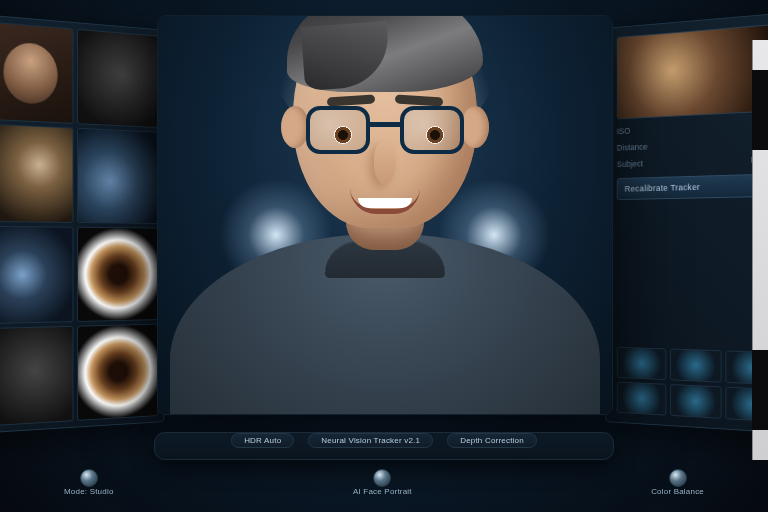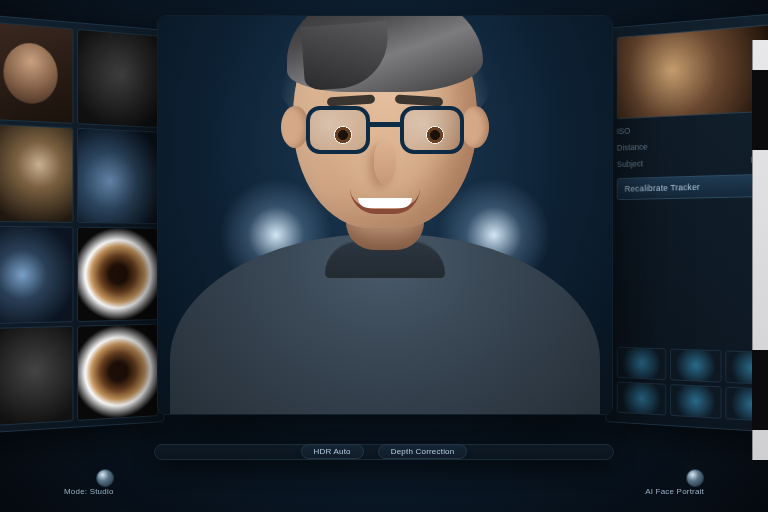--- a/index.html
+++ b/index.html
@@ -180,39 +180,39 @@
     border-radius: 0 0 60px 60px;
   }
   .mouth::after{
     content:""; position:absolute; left:8px; right:8px; top:10px; height:10px;
     background:#fff; border-radius:0 0 20px 20px;
   }
 
   
   .bottom-bar {
     position:absolute; left:50%; bottom:52px; transform:translateX(-50%);
-    width:460px; height:16px;
-    display:flex; align-items:flex-end; justify-content:center; gap:14px;
+    width:460px; height:28px;
+    display:flex; align-items:flex-start; justify-content:center; gap:14px;
     background: linear-gradient(#0d1a26,#0a141e);
     border:1px solid #1a2c3a; border-radius:11px;
     box-shadow: 0 8px 20px rgba(0,0,0,.55);
   }
   .pill {
     padding:2px 12px; font-size:8px; letter-spacing:.2px;
     color:#b6cde0;
     background: linear-gradient(#162636,#101c28);
     border:1px solid #223646; border-radius:8px;
   }
 
   .bottom-row {
     position:absolute; left:50%; bottom:16px; transform:translateX(-50%);
     width:640px; display:flex; justify-content:space-between;
   }
   .bottom-row .item {
-    display:flex; flex-direction:column; align-items:flex-end; 
+    display:flex; flex-direction:column; align-items:center; 
   }
   .dot {
     width:18px; height:18px; border-radius:50%;
     background: radial-gradient(circle at 35% 30%, #d8e8f4 0%, #5a7488 40%, #1a2a36 100%);
     border:1px solid #2a3e4e;
   }
   .bottom-row .lbl { font-size:8px; color:#98b0c4; letter-spacing:.2px; white-space:nowrap; }
 
   
   .edge-strip { position:absolute; right:0; top:40px; width:16px; height:420px;
@@ -282,32 +282,37 @@
             </div>
         </div>
         <div class="nose"></div>
         <div class="mouth"></div>
       </div>
     </div>
   </div>
 
   <div class="bottom-bar">
     <div class="pill">HDR Auto</div>
+    <div class="pill">Neural Vision Tracker v2.1</div>
     <div class="pill">Depth Correction</div>
   </div>
 
   <div class="bottom-row">
     <div class="item">
       <div class="dot"></div>
       <div class="lbl">Mode: Studio</div>
     </div>
     <div class="item">
       <div class="dot"></div>
       <div class="lbl">AI Face Portrait</div>
     </div>
+    <div class="item">
+      <div class="dot"></div>
+      <div class="lbl">Color Balance</div>
+    </div>
   </div>
 
   <div class="edge-strip">
     <div class="tab t1"></div>
     <div class="tab t2"></div>
   </div>
 
 </div>
 
 </body></html>

